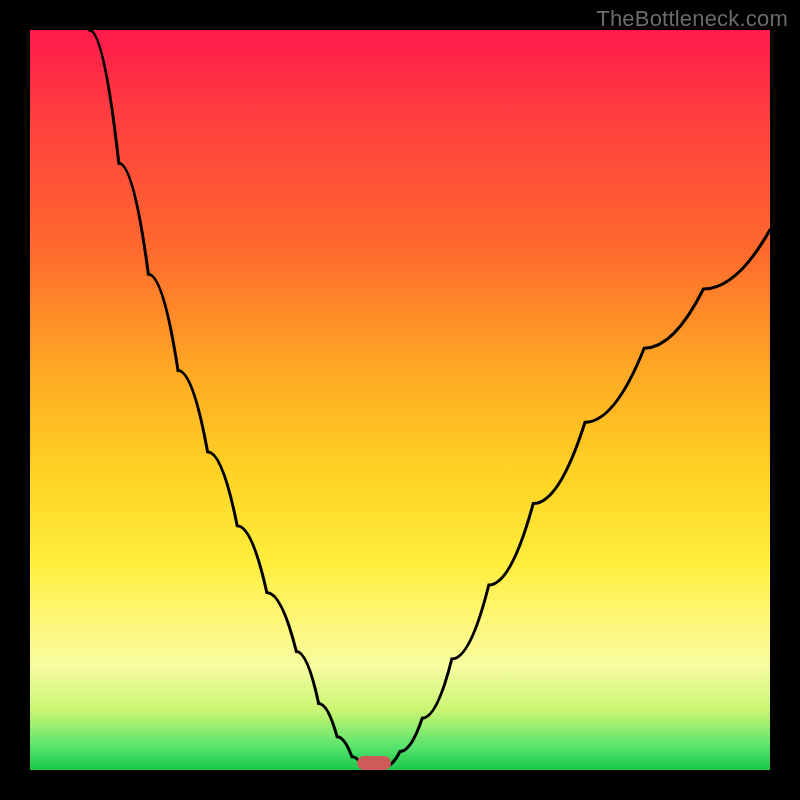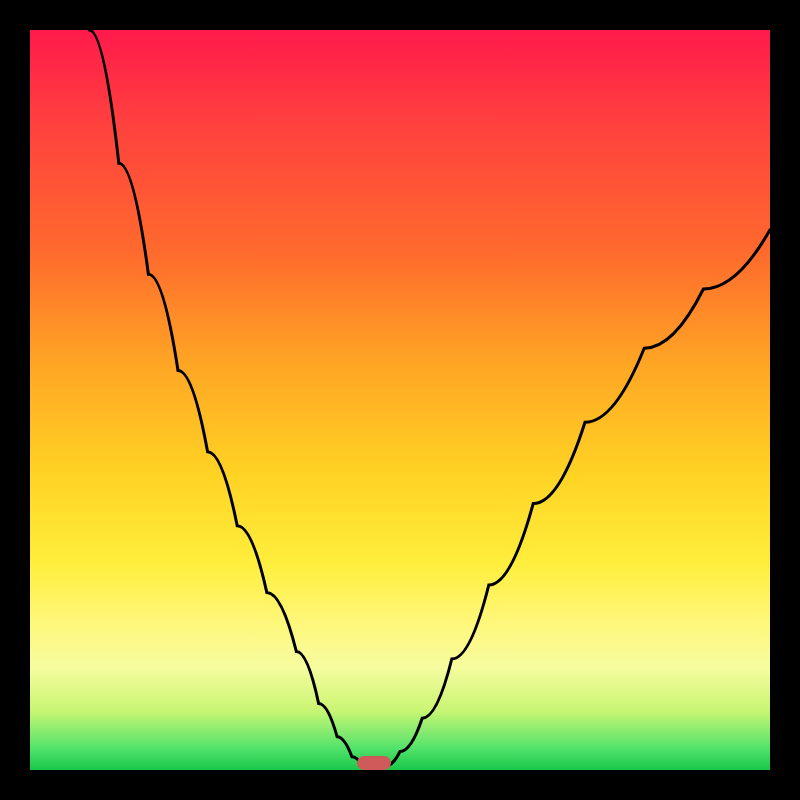--- a/index.html
+++ b/index.html
@@ -63,20 +63,21 @@
     width: 34px;
     height: 14px;
     border-radius: 7px;
     background: #cf5a5a;
   }
 </style>
 </head>
 <body>
 
 <div class="frame">
+  <div class="watermark">TheBottleneck.com</div>
   <div class="plot">
     <svg class="curve" viewBox="0 0 740 740" preserveAspectRatio="none">
       <path fill="none" stroke="#000" stroke-width="3" stroke-linecap="round" d="M 59.2 0.0 Q 74.0 0.0 88.8 133.2 Q 103.6 133.2 118.4 244.2 Q 133.2 244.2 148.0 340.4 Q 162.8 340.4 177.6 421.8 Q 192.4 421.8 207.2 495.8 Q 222.0 495.8 236.8 562.4 Q 251.6 562.4 266.4 621.6 Q 277.5 621.6 288.6 673.4 Q 297.9 673.4 307.1 706.7 Q 314.5 706.7 321.9 726.7 Q 327.4 726.7 333.0 736.3"></path>
       <path fill="none" stroke="#000" stroke-width="3" stroke-linecap="round" d="M 355.2 736.3 Q 362.6 736.3 370.0 721.5 Q 381.1 721.5 392.2 688.2 Q 407.0 688.2 421.8 629.0 Q 440.3 629.0 458.8 555.0 Q 481.0 555.0 503.2 473.6 Q 529.1 473.6 555.0 392.2 Q 584.6 392.2 614.2 318.2 Q 643.8 318.2 673.4 259.0 Q 706.7 259.0 740.0 199.8"></path>
     </svg>
     <div class="marker" style="width: 34px; left: 327.1px; top: 726.3px;"></div>
   </div>
 </div>
 
 </body></html>

